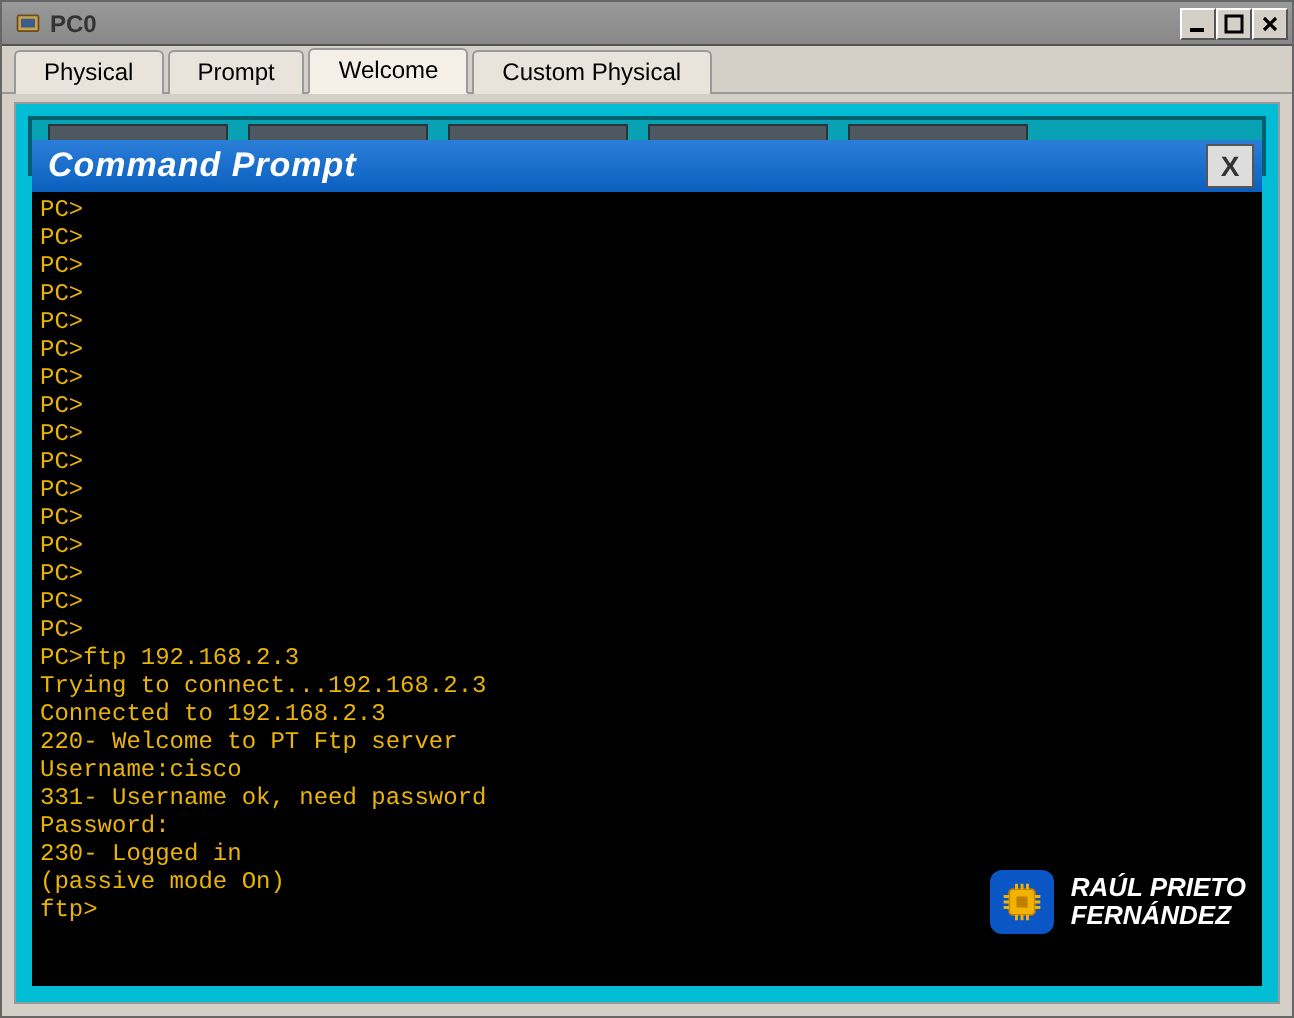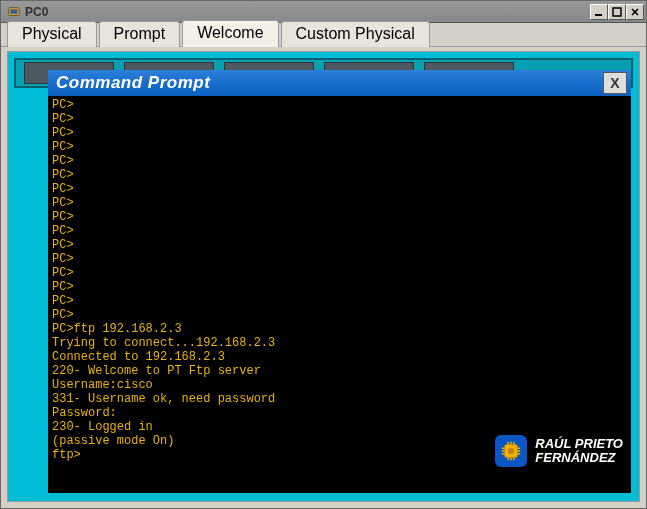--- a/index.html
+++ b/index.html
@@ -9,30 +9,30 @@
   
   .titlebar { height: 22px; background: linear-gradient(#999, #888); display: flex; align-items: center; padding: 0 2px; border-bottom: 1px solid #555; justify-content: center; }
   .titlebar-icon { width: 14px; height: 14px; margin: 0 4px; }
   .titlebar-icon svg { width: 14px; height: 14px; }
   .titlebar-text { flex: 1; color: #333; font-weight: bold; font-size: 12px; }
   .win-btns { display: flex; gap: 0; }
   .win-btn { width: 18px; height: 16px; background: #d4d0c8; border: 1px solid #555; border-top-color: #fff; border-left-color: #fff; font-size: 9px; display: flex; align-items: center; justify-content: center; font-family: "Courier New", monospace; font-weight: bold; cursor: pointer; }
   .win-btn svg { width: 10px; height: 10px; }
   
   .tabstrip { height: 24px; background: #d4d0c8; display: flex; align-items: flex-end; padding: 0 6px; border-bottom: 1px solid #999; }
-  .tab { padding: 3px 14px 4px; background: #e8e4dc; border: 1px solid #999; border-bottom: none; margin-right: 2px; font-size: 16px; border-radius: 3px 3px 0 0; cursor: pointer; position: relative; top: 1px; }
+  .tab { padding: 3px 14px 4px; background: #e8e4dc; border: 1px solid #999; border-bottom: none; margin-right: 2px; font-size: 12px; border-radius: 3px 3px 0 0; cursor: pointer; position: relative; top: 1px; }
   .tab.active { background: #f4f0e8; border-bottom: 1px solid #f4f0e8; z-index: 2; }
   
   .client { flex: 1; background: #d4d0c8; padding: 4px 6px 6px; position: relative; }
   .desk-area { width: 100%; height: 100%; background: #00bcd4; border: 1px solid #999; position: relative; padding: 6px; }
   
   .tray { height: 30px; background: #08a0b3; border: 2px solid #006070; display: flex; gap: 10px; padding: 2px 8px; }
   .tray-item { width: 90px; height: 22px; background: #4e5860; border: 1px solid #2d3438; }
   
-  .prompt-wrap { position: absolute; top: 18px; left: 8px; right: 8px; bottom: 8px; background: #1e90d0; margin-left: 32px; }
+  .prompt-wrap { position: absolute; top: 18px; left: 8px; right: 8px; bottom: 8px; background: #1e90d0; }
   .prompt-title { height: 26px; background: linear-gradient(#2b7fd9, #0b5fbf); display: flex; align-items: center; padding: 0 4px 0 8px; }
   .prompt-title-text { flex: 1; color: #fff; font-weight: bold; font-style: italic; font-size: 17px; letter-spacing: 0.5px; }
   .prompt-close { width: 24px; height: 22px; background: #ddd; border: 1px solid #555; display: flex; align-items: center; justify-content: center; font-size: 14px; font-weight: bold; cursor: pointer; color: #333; }
   
   .terminal { background: #000; color: #eab308; font-family: "Courier New", monospace; font-size: 12px; line-height: 14px; padding: 2px 4px; height: calc(100% - 26px); overflow: hidden; white-space: pre; }
   
   .watermark { position: absolute; bottom: 34px; right: 16px; display: flex; align-items: center; gap: 8px; pointer-events: none; }
   .wm-icon { width: 32px; height: 32px; background: #0a56c4; border-radius: 6px; display: flex; align-items: center; justify-content: center; }
   .wm-icon svg { width: 22px; height: 22px; }
   .wm-text { color: #fff; font-weight: bold; font-style: italic; font-size: 13px; line-height: 14px; font-family: Arial, sans-serif; }

